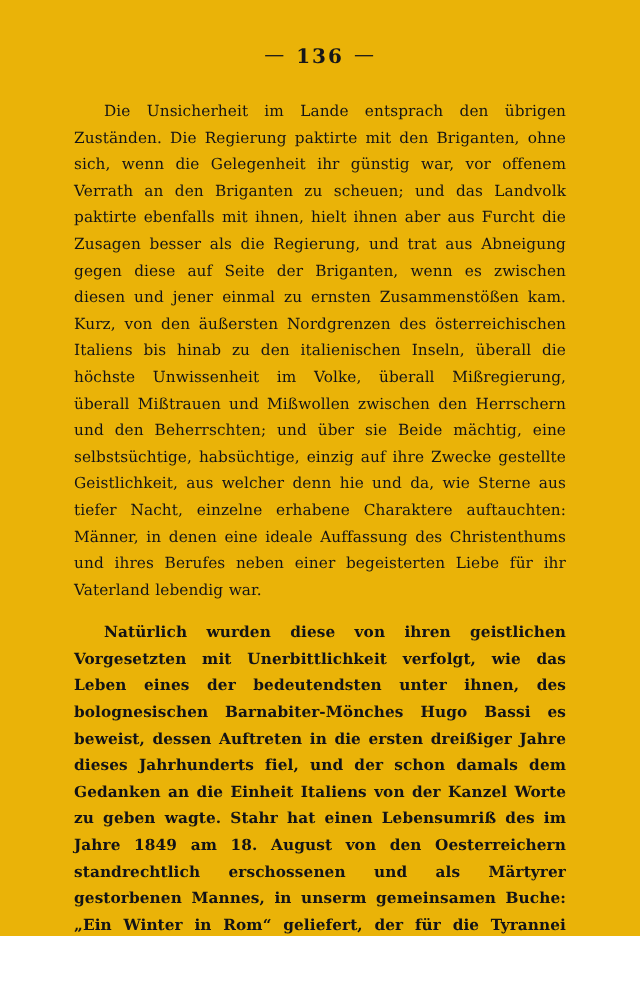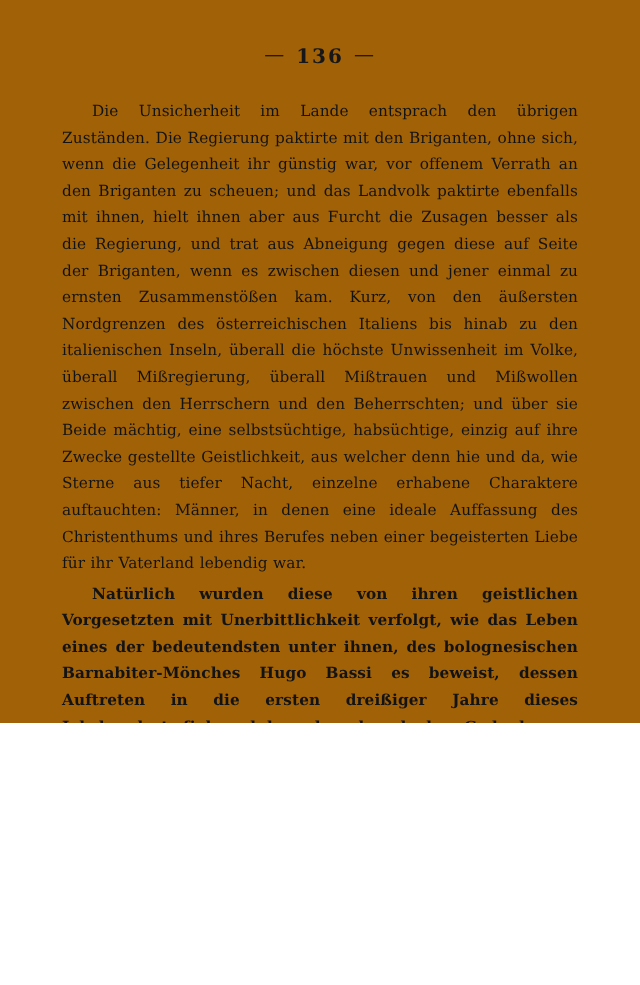--- a/index.html
+++ b/index.html
@@ -8,22 +8,22 @@
   }
   body {
     width: 640px;
     height: 985px;
     background: #ffffff;
     font-family: "DejaVu Serif", serif;
   }
   .page {
     position: relative;
     width: 640px;
-    height: 723px;
-    background: #a16207;
+    height: 936px;
+    background: #eab308;
     box-sizing: border-box;
     padding: 0;
     overflow: hidden;
   }
   .page-header {
     text-align: center;
     font-size: 20px;
     letter-spacing: 2px;
     color: #17171a;
     margin-top: 44px;
@@ -41,21 +41,21 @@
     margin: 30px 58px 0 58px;
     color: #131316;
     font-size: 15.3px;
     line-height: 26.6px;
     text-align: justify;
     font-family: "DejaVu Serif", serif;
     letter-spacing: 0.1px;
     word-spacing: 0.5px;
   }
   .para {
-    margin: 4px;
+    margin: 16px;
     text-indent: 30px;
     text-align: justify;
   }
   .para + .para {
     margin-top: 0;
     font-weight: bold;
   }
   
   .body-text, .page-header {
     -webkit-font-smoothing: none;

